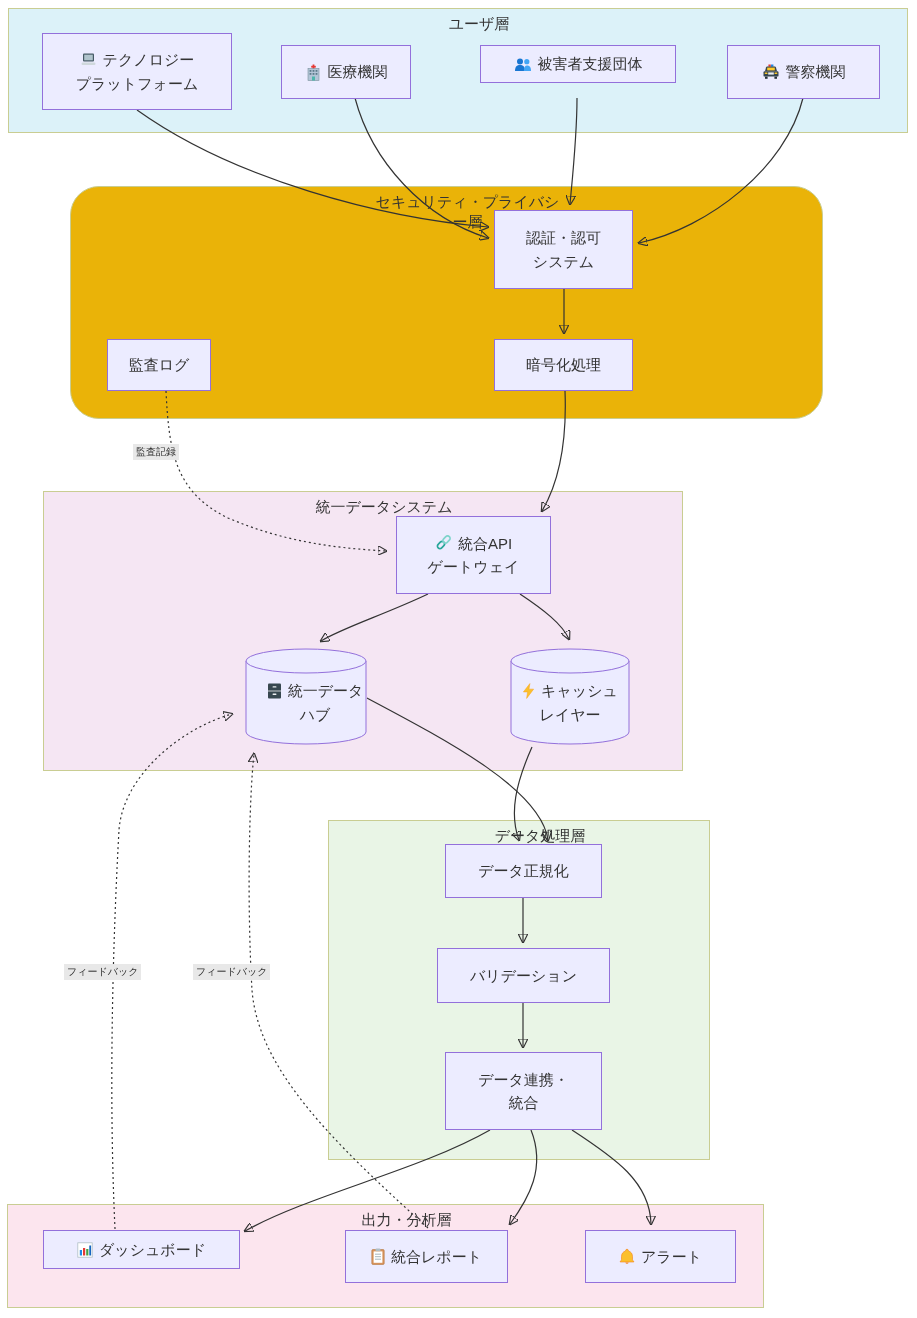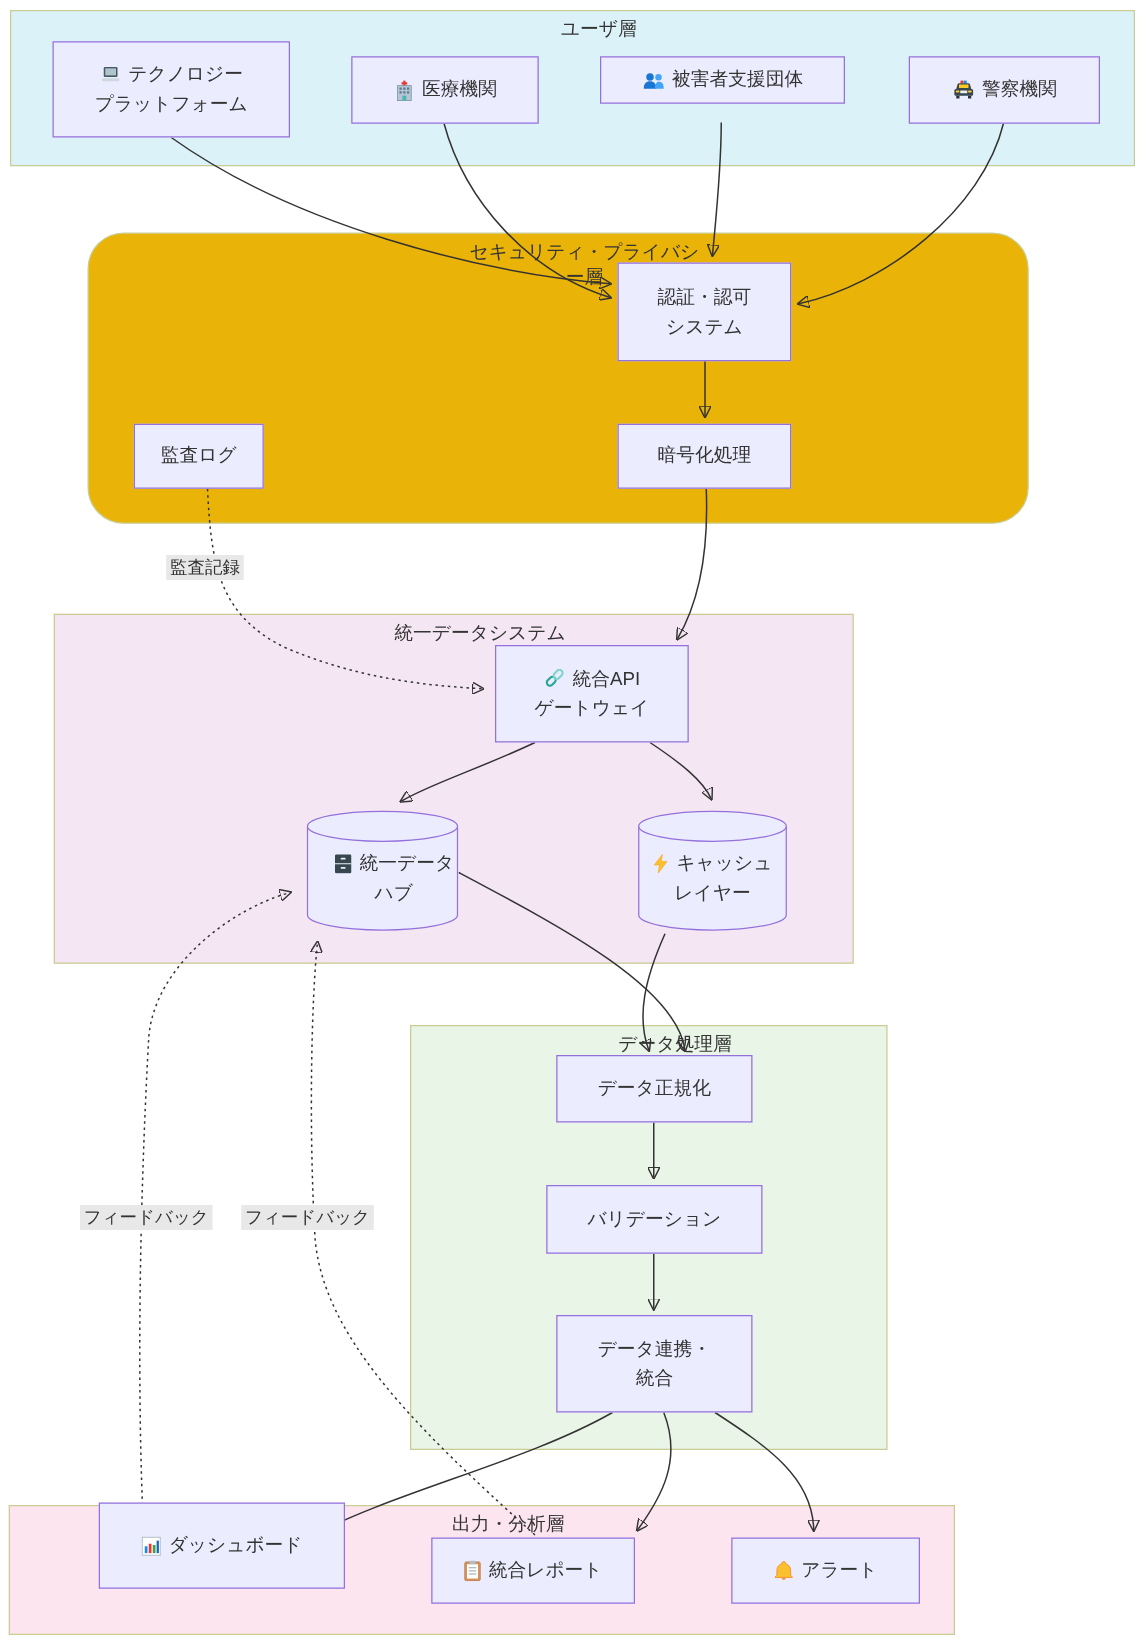--- a/index.html
+++ b/index.html
@@ -18,21 +18,21 @@
   .edges path.dashed{stroke-dasharray:2,3;}
   .node{position:absolute;background:#ECECFF;border:1px solid #9370DB;box-sizing:border-box;
         display:flex;flex-direction:column;align-items:center;justify-content:center;
         font-size:15px;color:#333;line-height:1.55;z-index:2;text-align:center;}
   .cyl{background:none;border:none;}
   .cyl .shape{position:absolute;left:0;top:0;z-index:0;}
   .cyl .content{position:relative;z-index:1;padding-top:12px;display:flex;
                 flex-direction:column;align-items:center;}
   .nrow{display:flex;align-items:center;justify-content:center;gap:6px;}
   .ic{display:inline-flex;align-items:center;}
-  .elabel{position:absolute;background:#e8e8e8;color:#333;font-size:14px;
+  .elabel{position:absolute;background:#e8e8e8;color:#333;font-size:10px;
           padding:1px 3px;z-index:3;white-space:nowrap;}
 </style>
 </head>
 <body>
 
 <div class="canvas">
 
   <div class="cluster c-user">
     <div class="cluster-title">ユーザ層</div>
   </div>
@@ -85,21 +85,21 @@
             <rect x="3" y="1.5" width="11" height="8" rx="1" fill="#455a64"></rect>
             <rect x="4.2" y="2.7" width="8.6" height="5.6" fill="#b0c4cc"></rect>
             <rect x="1.5" y="10.5" width="14" height="2.4" rx="1.2" fill="#cfd8dc"></rect>
           </svg>
       </span>
       <span>テクノロジー</span>
     </div>
     <div>プラットフォーム</div>
   </div>
 
-  <div class="node" style="left:281px;top:45px;width:150px;height:54px;">
+  <div class="node" style="left:281px;top:45px;width:130px;height:54px;">
     <div class="nrow">
       <span class="ic">
         <svg width="17" height="17" viewBox="0 0 17 17">
             <rect x="7.6" y="0.5" width="1.8" height="4.5" fill="#e53935"></rect>
             <rect x="6.2" y="1.8" width="4.6" height="1.8" fill="#e53935"></rect>
             <rect x="3" y="4.5" width="11" height="12" fill="#b3c5d7" stroke="#78909c" stroke-width="0.6"></rect>
             <rect x="4.6" y="6" width="1.8" height="1.8" fill="#5c7a8a"></rect>
             <rect x="7.6" y="6" width="1.8" height="1.8" fill="#5c7a8a"></rect>
             <rect x="10.6" y="6" width="1.8" height="1.8" fill="#5c7a8a"></rect>
             <rect x="4.6" y="9" width="1.8" height="1.8" fill="#5c7a8a"></rect>
@@ -213,21 +213,21 @@
     <div>データ正規化</div>
   </div>
   <div class="node" style="left:437px;top:948px;width:173px;height:55px;">
     <div>バリデーション</div>
   </div>
   <div class="node" style="left:445px;top:1052px;width:157px;height:78px;">
     <div>データ連携・</div>
     <div>統合</div>
   </div>
 
-  <div class="node" style="left:43px;top:1202px;width:197px;height:69px;margin-left:36px;">
+  <div class="node" style="left:43px;top:1230px;width:197px;height:39px;">
     <div class="nrow">
       <span class="ic">
         <svg width="16" height="16" viewBox="0 0 16 16">
             <rect x="0.8" y="0.8" width="14.4" height="14.4" fill="#ffffff" stroke="#b0bec5" stroke-width="0.8"></rect>
             <rect x="2.8" y="8" width="2.2" height="5.5" fill="#1e88e5"></rect>
             <rect x="6" y="6" width="2.2" height="7.5" fill="#e53935"></rect>
             <rect x="9.2" y="7" width="2.2" height="6.5" fill="#43a047"></rect>
             <rect x="12.3" y="3.5" width="1.8" height="10" fill="#1565c0"></rect>
           </svg>
       </span>

